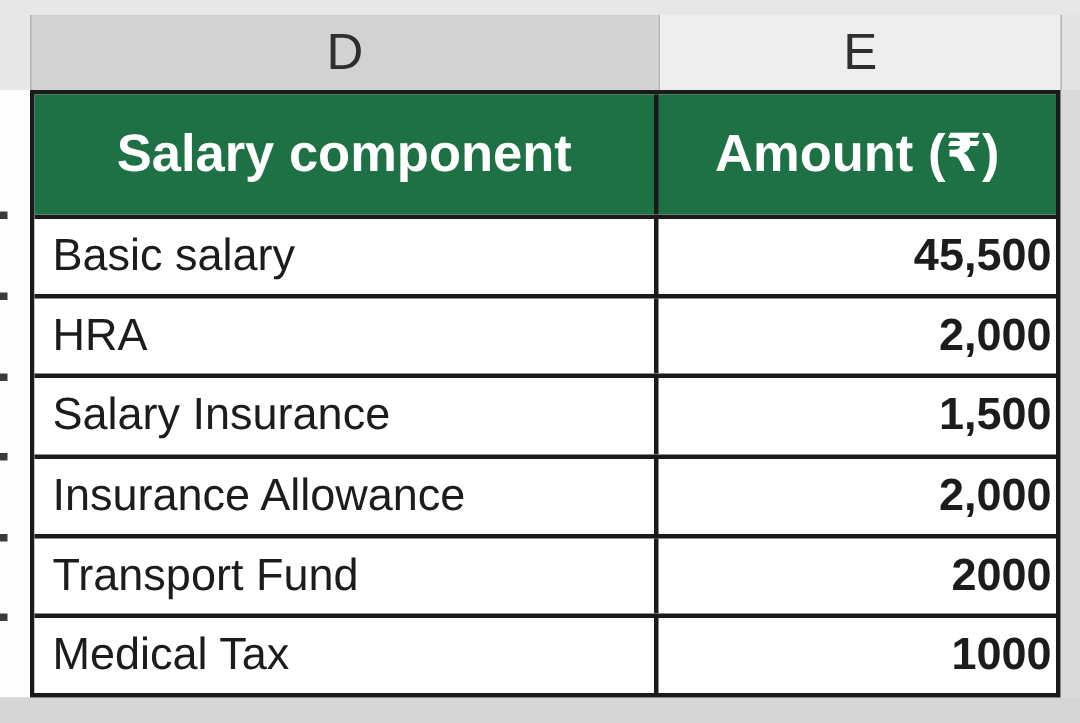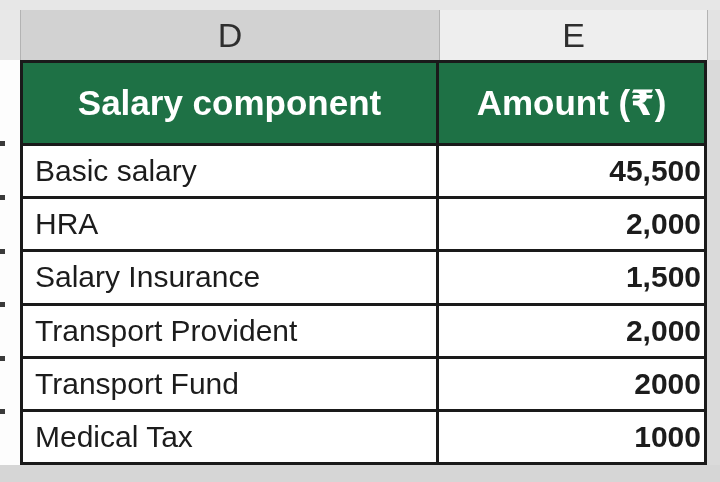--- a/index.html
+++ b/index.html
@@ -83,21 +83,21 @@
     </div>
     <div class="trow">
       <div class="cell c1">HRA</div>
       <div class="cell c2">2,000</div>
     </div>
     <div class="trow">
       <div class="cell c1">Salary Insurance</div>
       <div class="cell c2">1,500</div>
     </div>
     <div class="trow">
-      <div class="cell c1">Transport Provident</div>
+      <div class="cell c1">Insurance Allowance</div>
       <div class="cell c2">2,000</div>
     </div>
     <div class="trow">
       <div class="cell c1">Transport Fund</div>
       <div class="cell c2">2000</div>
     </div>
     <div class="trow">
       <div class="cell c1">Medical Tax</div>
       <div class="cell c2">1000</div>
     </div>

